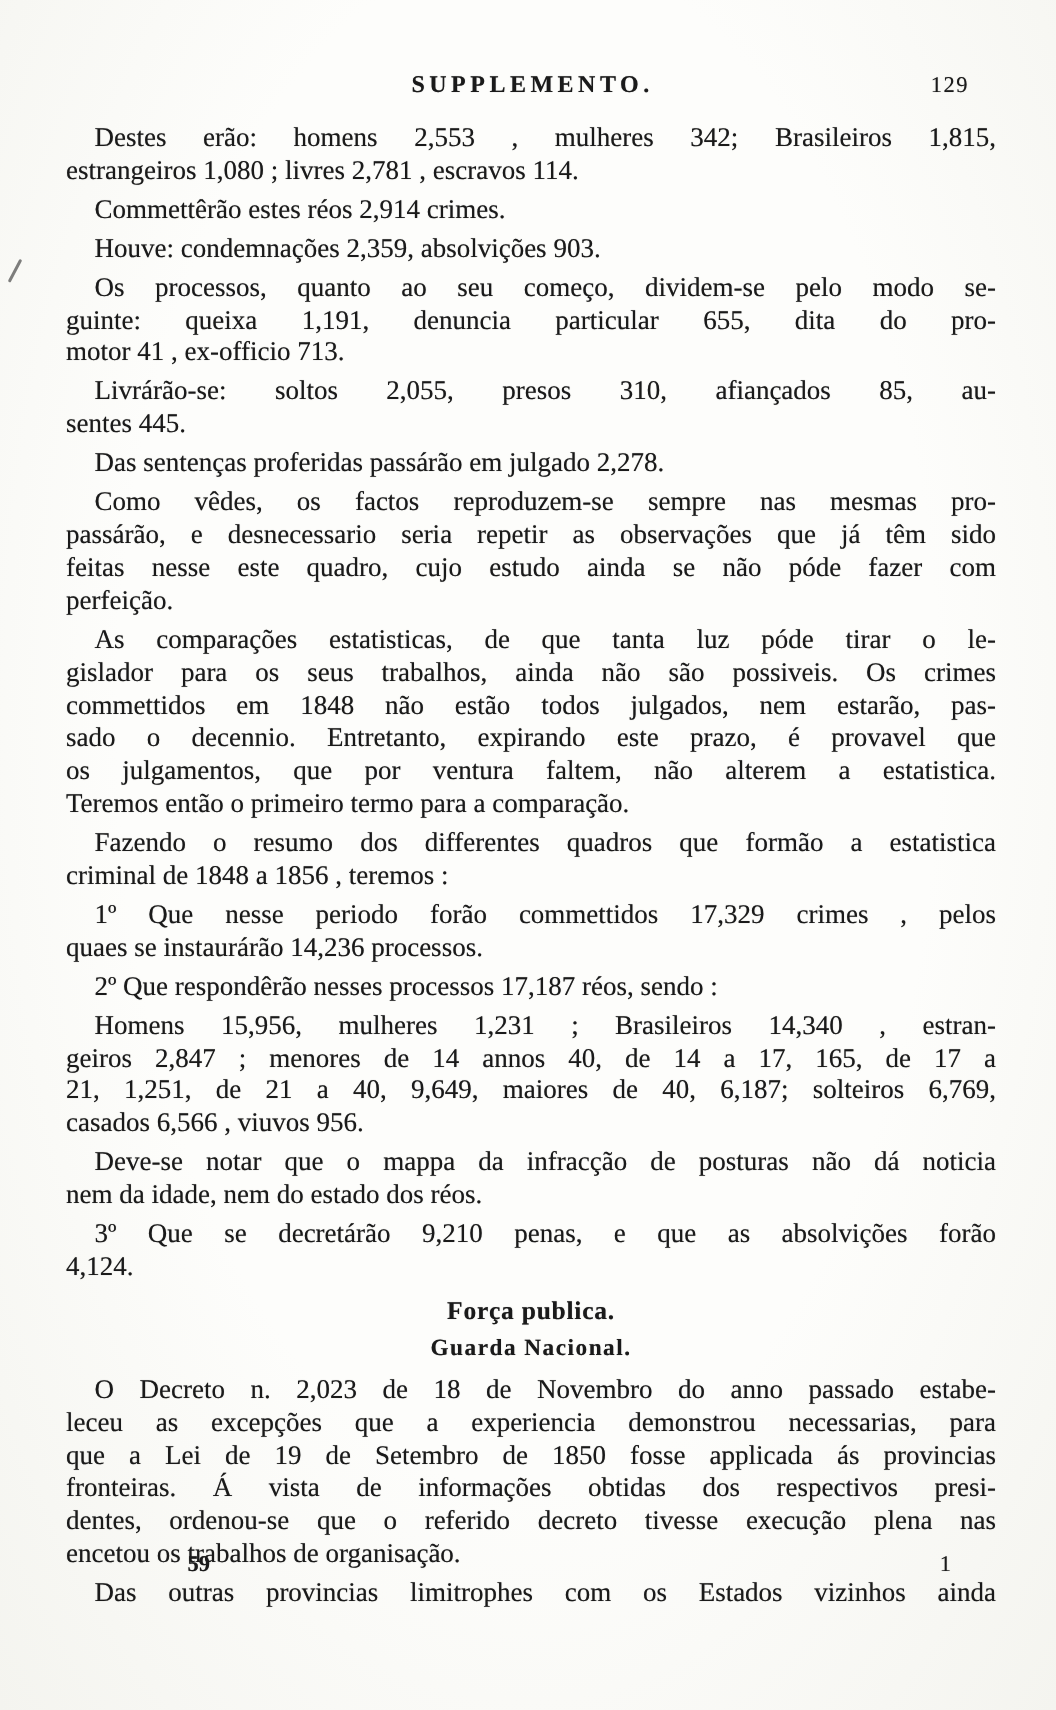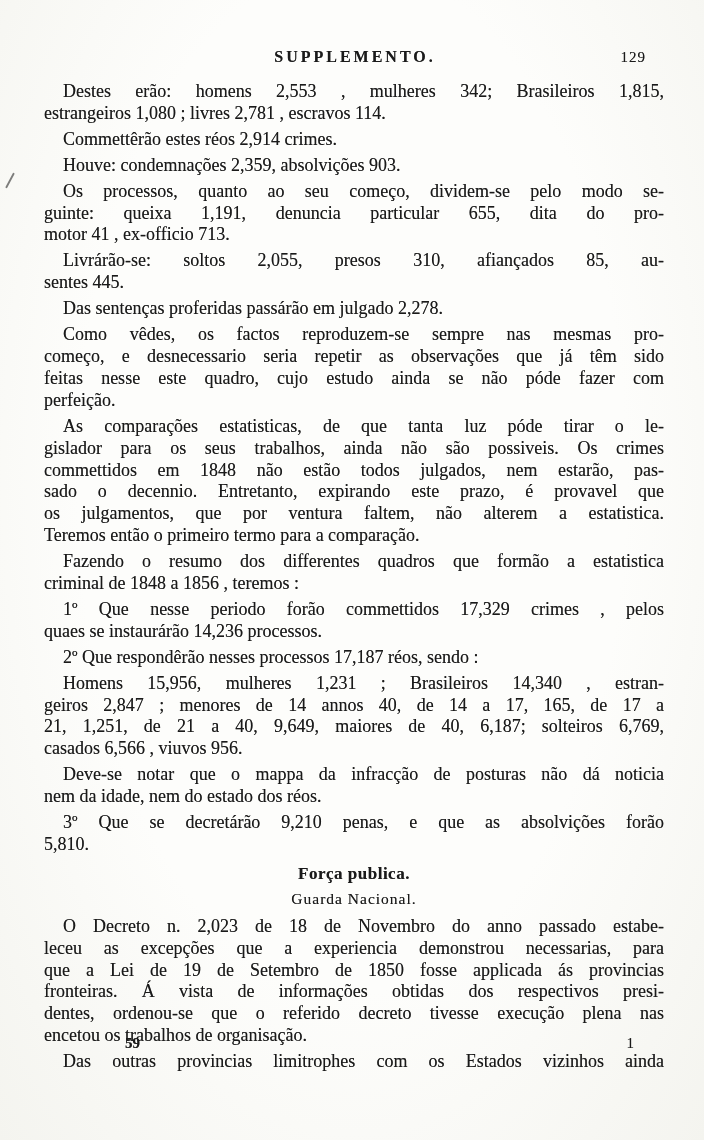--- a/index.html
+++ b/index.html
@@ -64,21 +64,21 @@
     text-align: center;
     text-align-last: center;
     font-weight: bold;
     font-size: 17px;
     letter-spacing: 0.5px;
   }
   .heading-2 {
     margin: 3px 0 6px 0;
     text-align: center;
     text-align-last: center;
-    font-weight: normal;
+    font-weight: bold;
     font-size: 15.5px;
     letter-spacing: 1px;
   }
   .page-footer {
     position: absolute;
     top: 1035px;
     left: 40px;
     right: 34px;
     font-size: 15px;
   }
@@ -135,21 +135,21 @@
       </p>
       <p class="para">
         <span class="line first">Livrárão-se: soltos 2,055, presos 310, afiançados 85, au-</span>
         <span class="line last">sentes 445.</span>
       </p>
       <p class="para">
         <span class="line first last">Das sentenças proferidas passárão em julgado 2,278.</span>
       </p>
       <p class="para">
         <span class="line first">Como vêdes, os factos reproduzem-se sempre nas mesmas pro-</span>
-        <span class="line">começo, e desnecessario seria repetir as observações que já têm sido</span>
+        <span class="line">passárão, e desnecessario seria repetir as observações que já têm sido</span>
         <span class="line">feitas nesse este quadro, cujo estudo ainda se não póde fazer com</span>
         <span class="line last">perfeição.</span>
       </p>
       <p class="para">
         <span class="line first">As comparações estatisticas, de que tanta luz póde tirar o le-</span>
         <span class="line">gislador para os seus trabalhos, ainda não são possiveis. Os crimes</span>
         <span class="line">commettidos em 1848 não estão todos julgados, nem estarão, pas-</span>
         <span class="line">sado o decennio. Entretanto, expirando este prazo, é provavel que</span>
         <span class="line">os julgamentos, que por ventura faltem, não alterem a estatistica.</span>
         <span class="line last">Teremos então o primeiro termo para a comparação.</span>
@@ -170,21 +170,21 @@
         <span class="line">geiros 2,847 ; menores de 14 annos 40, de 14 a 17, 165, de 17 a</span>
         <span class="line">21, 1,251, de 21 a 40, 9,649, maiores de 40, 6,187; solteiros 6,769,</span>
         <span class="line last">casados 6,566 , viuvos 956.</span>
       </p>
       <p class="para">
         <span class="line first">Deve-se notar que o mappa da infracção de posturas não dá noticia</span>
         <span class="line last">nem da idade, nem do estado dos réos.</span>
       </p>
       <p class="para">
         <span class="line first">3º Que se decretárão 9,210 penas, e que as absolvições forão</span>
-        <span class="line last">5,810.</span>
+        <span class="line last">4,124.</span>
       </p>
       <div class="heading-1">Força publica.</div>
       <div class="heading-2">Guarda Nacional.</div>
       <p class="para">
         <span class="line first">O Decreto n. 2,023 de 18 de Novembro do anno passado estabe-</span>
         <span class="line">leceu as excepções que a experiencia demonstrou necessarias, para</span>
         <span class="line">que a Lei de 19 de Setembro de 1850 fosse applicada ás provincias</span>
         <span class="line">fronteiras. Á vista de informações obtidas dos respectivos presi-</span>
         <span class="line">dentes, ordenou-se que o referido decreto tivesse execução plena nas</span>
         <span class="line last">encetou os trabalhos de organisação.</span>

